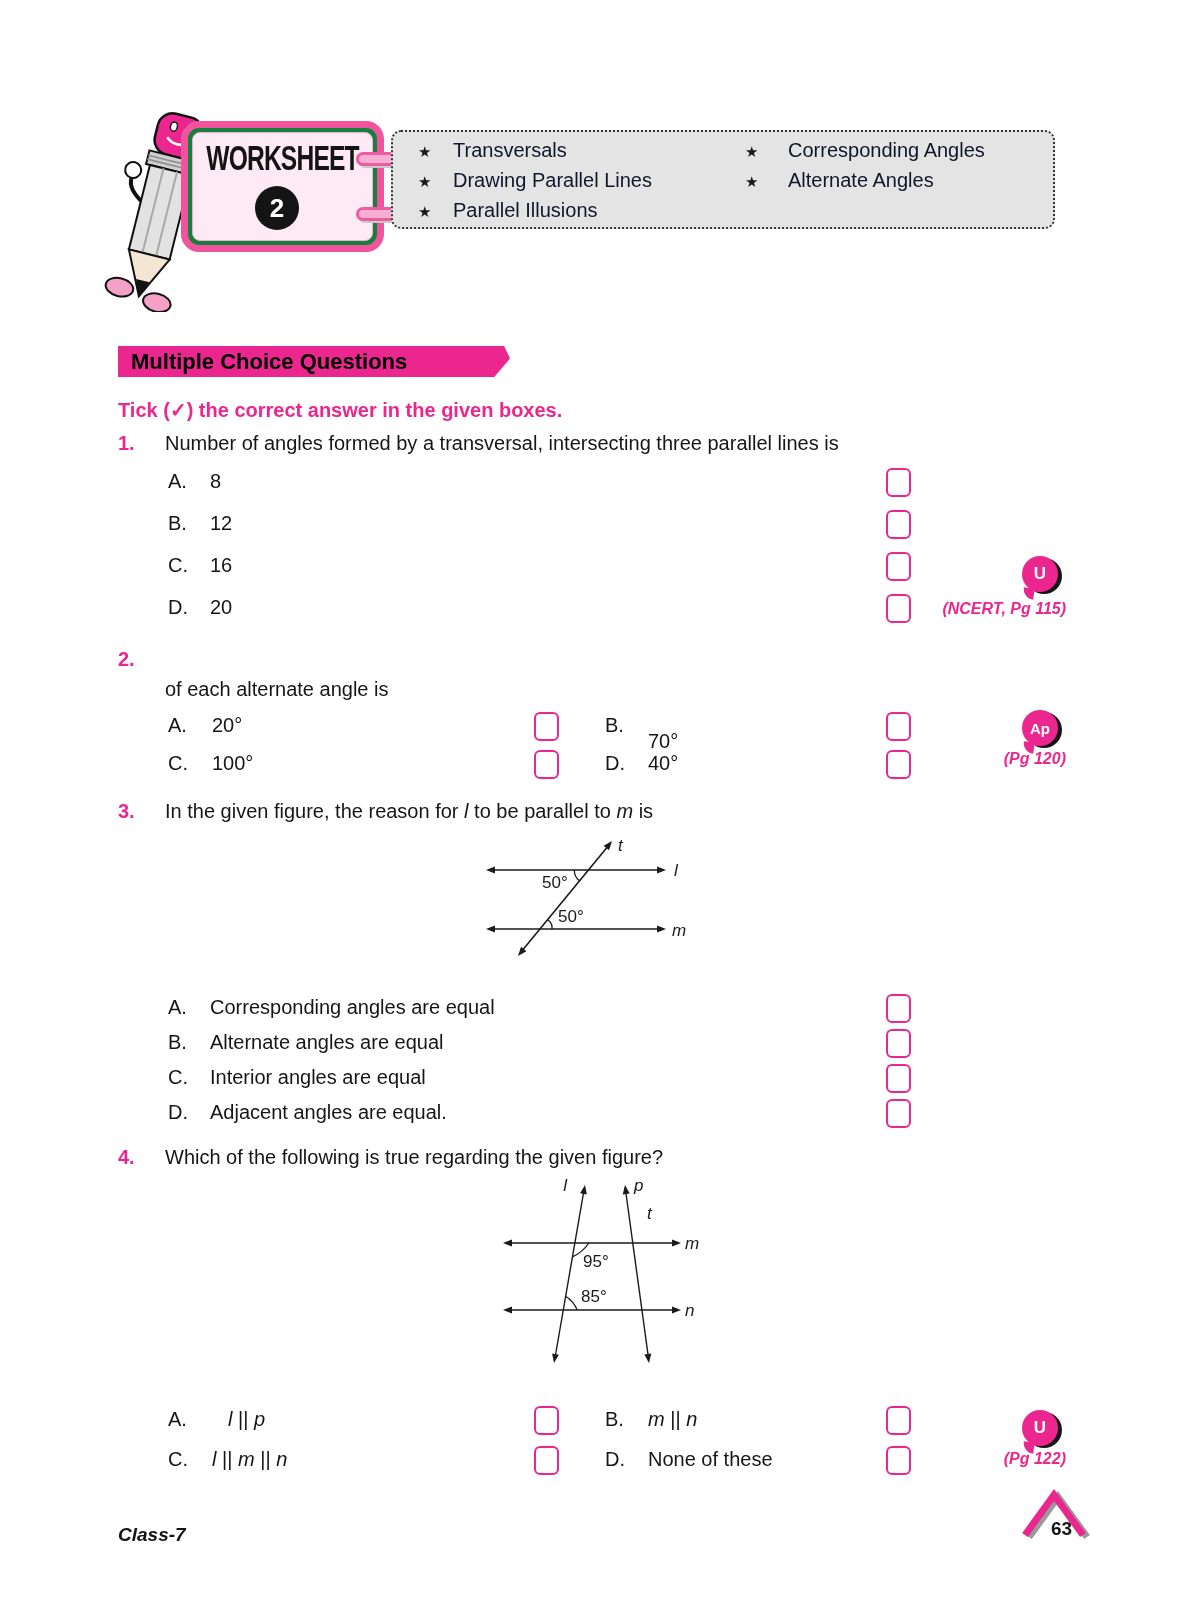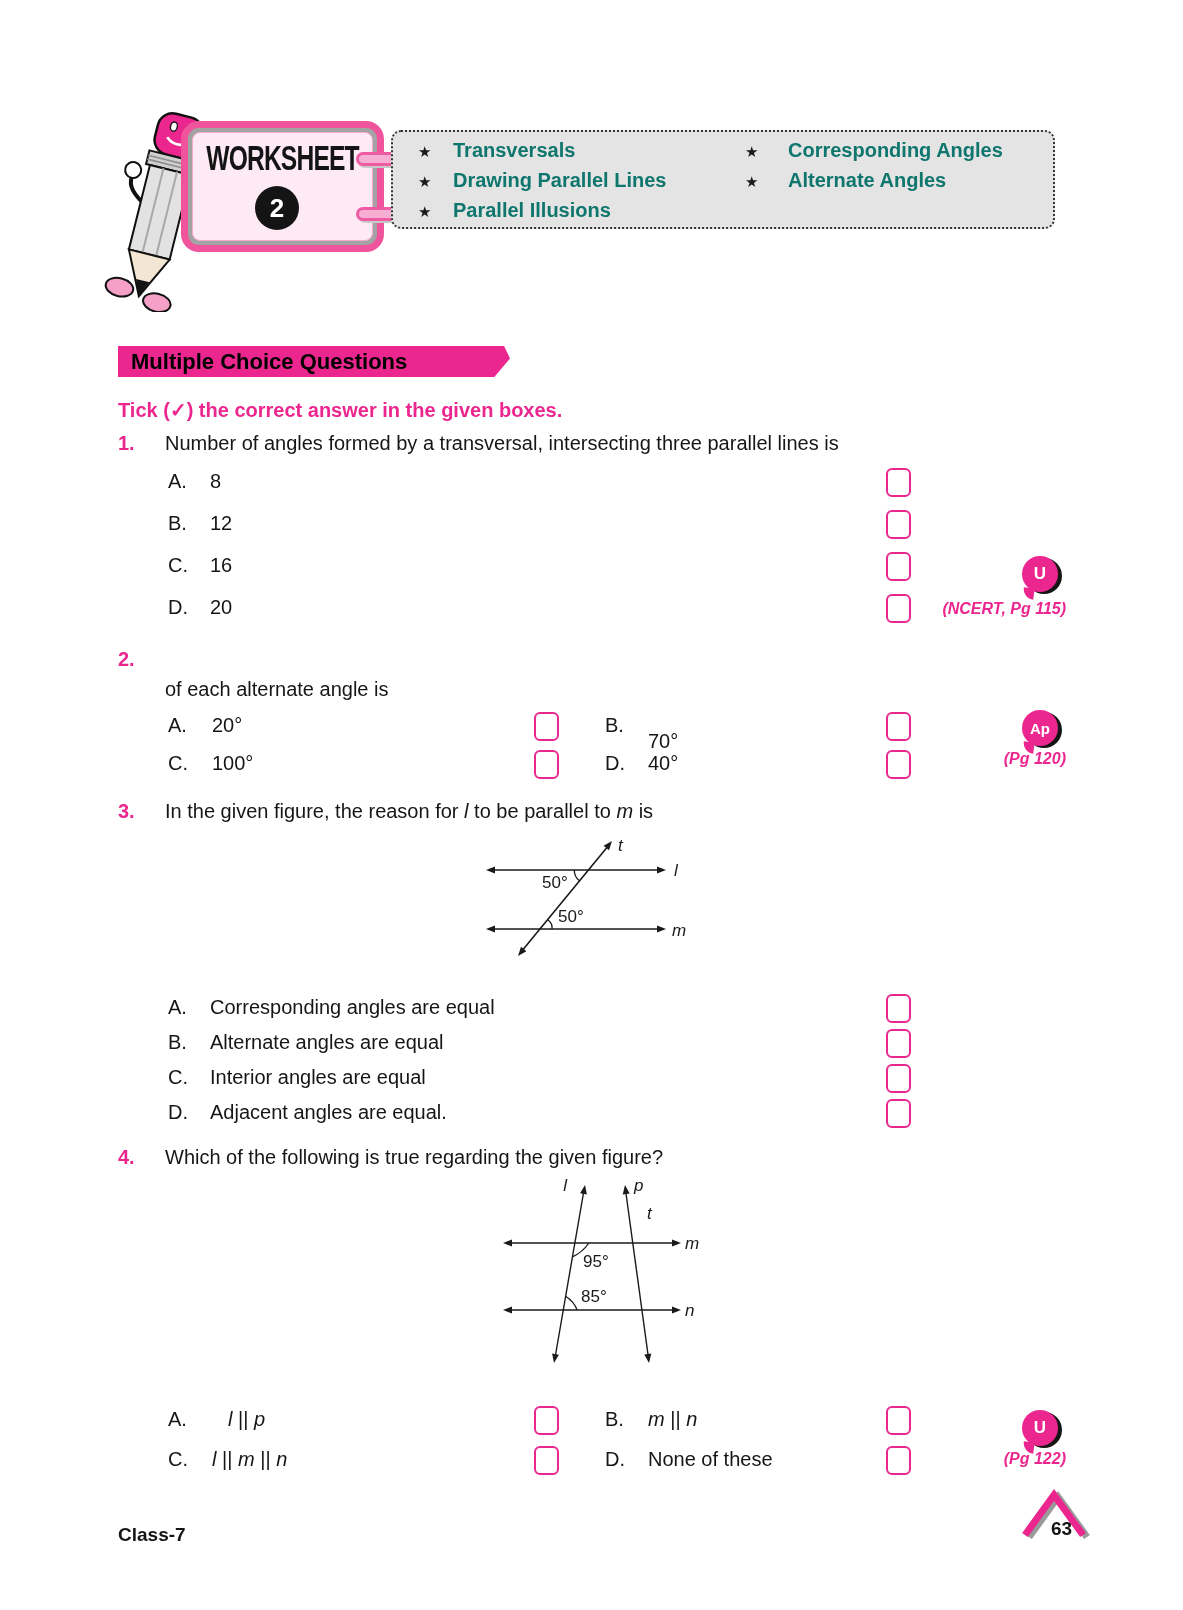--- a/index.html
+++ b/index.html
@@ -1,33 +1,33 @@
 <!DOCTYPE html>
 <html><head>
 <meta charset="utf-8">
 <style>
   html,body{margin:0;padding:0;background:#fff;}
   .page{position:relative;width:1183px;height:1610px;background:#ffffff;
         font-family:"Liberation Sans",sans-serif;color:#161616;overflow:hidden;}
 
   
   .ws-card{position:absolute;left:181px;top:121px;width:203px;height:131px;
-           background:#a3a3a3;border:7px solid #f0549c;border-radius:18px;box-sizing:border-box;}
+           background:#15803d;border:7px solid #f0549c;border-radius:18px;box-sizing:border-box;}
   .ws-card-inner{position:absolute;inset:4px;background:#fdeaf4;border:1px solid #f7a8cc;border-radius:8px;}
   .ws-title{position:absolute;left:0;right:0;top:14px;text-align:center;
             font-size:30px;font-weight:800;letter-spacing:-1px;color:#141414;
             transform:scaleX(.82) scaleY(1.15);}
   .ws-num{position:absolute;left:67px;top:58px;width:44px;height:44px;border-radius:50%;
           background:#141414;color:#fff;font-size:26px;font-weight:bold;
           display:flex;align-items:center;justify-content:center;}
   .connector{position:absolute;width:44px;height:14px;background:#f6aed2;
              border:3px solid #ee5ba2;border-radius:9px;box-shadow:2px 2px 0 #c9c9c9;box-sizing:border-box;}
   .topics-box{position:absolute;left:391px;top:130px;width:664px;height:99px;
               background:#e4e4e4;border:2px dotted #333;border-radius:10px;box-sizing:border-box;}
-  .topic-item{position:absolute;font-size:20px;font-weight:bold;color:#0f766e;white-space:nowrap;}
+  .topic-item{position:absolute;font-size:20px;font-weight:normal;color:#0f172a;white-space:nowrap;}
   .topic-star{position:absolute;font-size:15px;color:#1a1a1a;}
 
   
   .banner{position:absolute;left:118px;top:346px;width:392px;height:31px;background:#ec268f;
           color:#000000;font-size:22px;font-weight:bold;line-height:31px;padding-left:13px;box-sizing:border-box;
           clip-path:polygon(0 0,98.5% 0,100% 40%,96% 100%,0 100%);}
   .instruction{position:absolute;left:118px;top:398px;font-size:20px;font-weight:bold;color:#ec268f;}
 
   
   .q-num{position:absolute;font-size:20px;font-weight:bold;color:#ec268f;}
@@ -38,21 +38,21 @@
        border-radius:6px;box-sizing:border-box;}
   .badge{position:absolute;width:36px;height:36px;border-radius:50%;background:#ec268f;
          box-shadow:4px 2px 0 #151515;color:#fff;font-weight:bold;font-size:17px;
          display:flex;align-items:center;justify-content:center;}
   .badge::after{content:"";position:absolute;left:1px;bottom:-7px;width:11px;height:11px;
                 background:#ec268f;border-radius:0 0 0 14px;transform:rotate(8deg);}
   .ref{position:absolute;left:890px;width:176px;text-align:right;font-size:16px;
        font-style:italic;font-weight:bold;color:#ec268f;white-space:nowrap;}
 
   
-  .footer-class{position:absolute;left:118px;top:1524px;font-size:19px;font-weight:bold;color:#141414;}
+  .footer-class{position:absolute;left:118px;top:1524px;font-size:19px;font-weight:bold;color:#141414;font-style:italic;}
 
   .fig{position:absolute;}
   svg text{font-family:"Liberation Sans",sans-serif;}
 </style>
 </head>
 <body>
 
 <div class="page">
 
   <svg class="fig" style="left:95px;top:112px;" width="145" height="200" viewBox="0 0 145 200">

